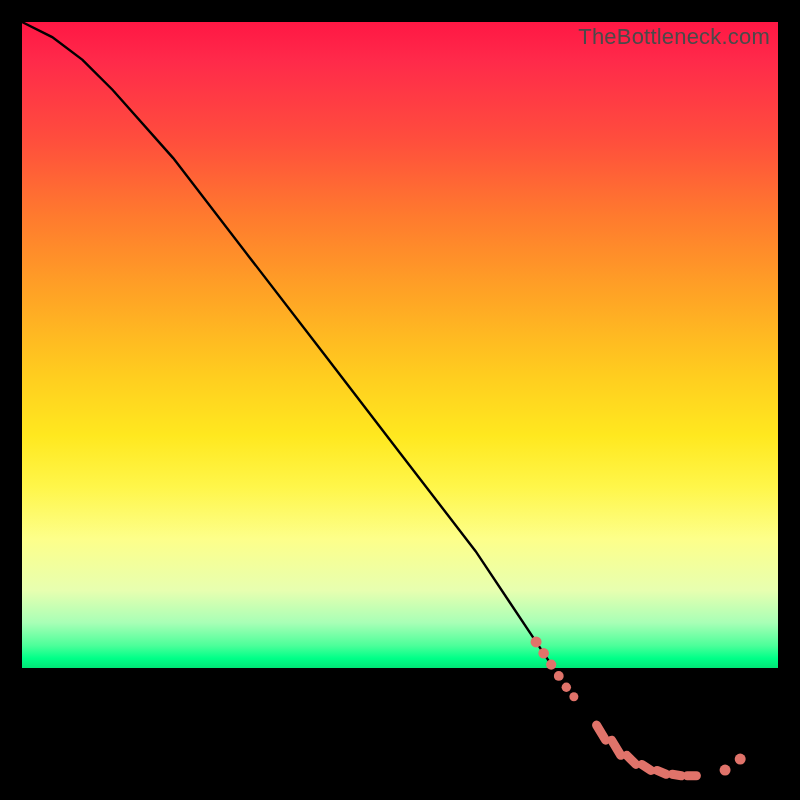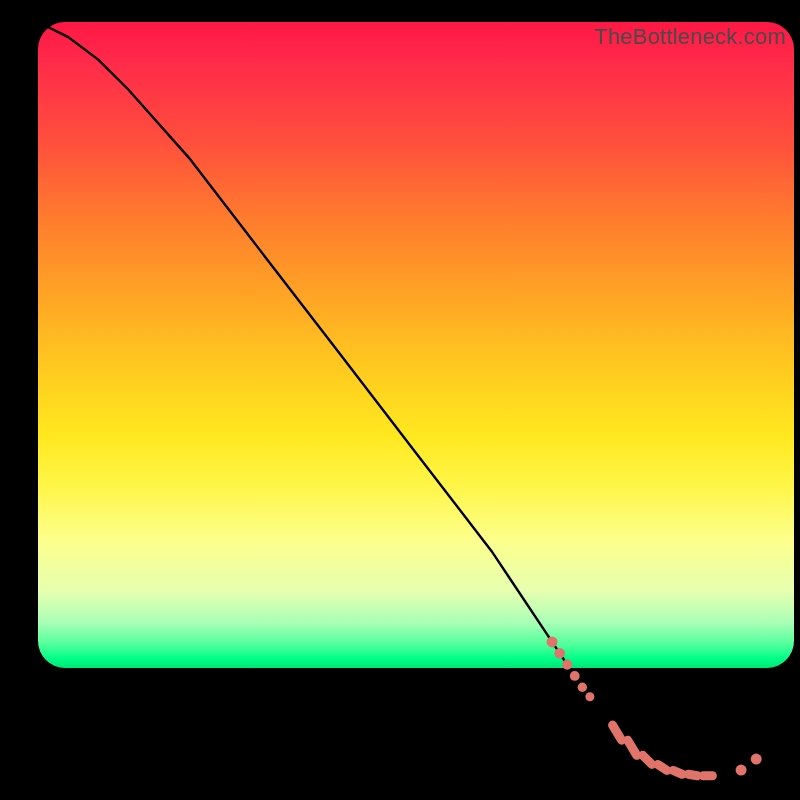--- a/index.html
+++ b/index.html
@@ -12,21 +12,21 @@
     font-family: Arial, Helvetica, sans-serif;
   }
   .frame {
     position: relative;
     width: 800px;
     height: 800px;
     background: #000;
   }
   .plot {
     position: absolute;
-    left: 38px;
+    left: 22px;
     top: 22px;
     width: 756px;
     height: 646px;
     
     background: linear-gradient(
       to bottom,
       #ff1744 0%,
       #ff2a4a 6%,
       #ff4d3d 18%,
       #ff7a2e 30%,
@@ -34,21 +34,20 @@
       #ffcb1f 54%,
       #ffe81f 64%,
       #fff64a 72%,
       #fdff8a 80%,
       #e7ffb0 88%,
       #a8ffb6 93%,
       #4dff9a 96.5%,
       #00ff88 98.5%,
       #00e676 100%
     );
-    border-radius: 27px;
   }
   .watermark {
     position: absolute;
     top: 2px;
     right: 8px;
     color: #4a4a4a;
     font-size: 22px;
     font-weight: 500;
     letter-spacing: 0.2px;
     user-select: none;

